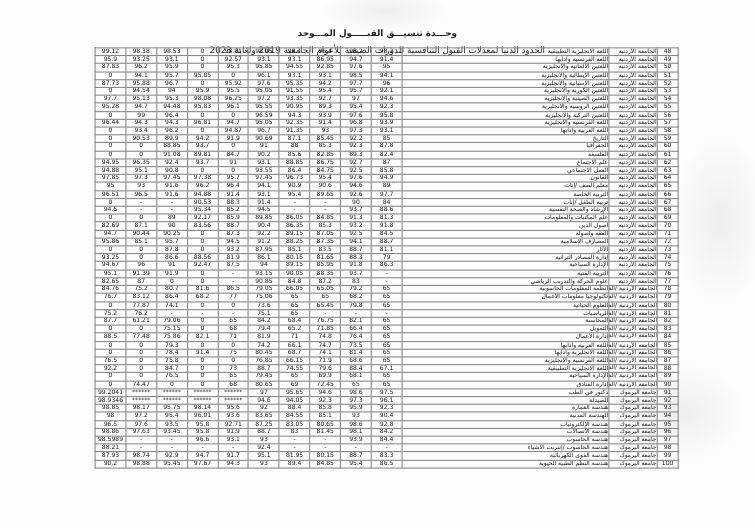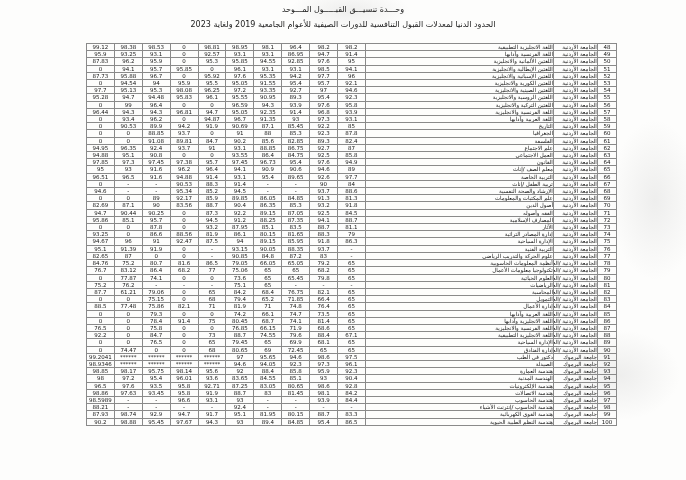--- a/index.html
+++ b/index.html
@@ -10,21 +10,21 @@
     color:#1b1b1b;
   }
   
   .smudge{position:absolute;border-radius:50%;pointer-events:none;
     background:radial-gradient(closest-side,rgba(170,170,170,.18),rgba(170,170,170,0));}
   .sm1{left:290px;top:-10px;width:120px;height:40px;}
   .sm2{left:610px;top:120px;width:90px;height:160px;}
   .sm3{left:560px;top:330px;width:120px;height:90px;}
 
   .titles{position:absolute;left:0;top:5px;width:686px;text-align:center;}
-  .title1{font-size:8px;font-weight:400;letter-spacing:.5px;direction:rtl;}
+  .title1{font-size:8px;font-weight:700;letter-spacing:.5px;direction:rtl;margin-top:21px;}
   .title2{font-size:8px;margin-top:6px;direction:rtl;}
 
   table.grid{
     position:absolute;left:86px;top:43px;width:530px;
     border-collapse:collapse;table-layout:fixed;
   }
   table.grid td{
     border:1px solid #8a8a8a;
     height:6.2px;line-height:6.2px;
     padding:0;margin:0;

